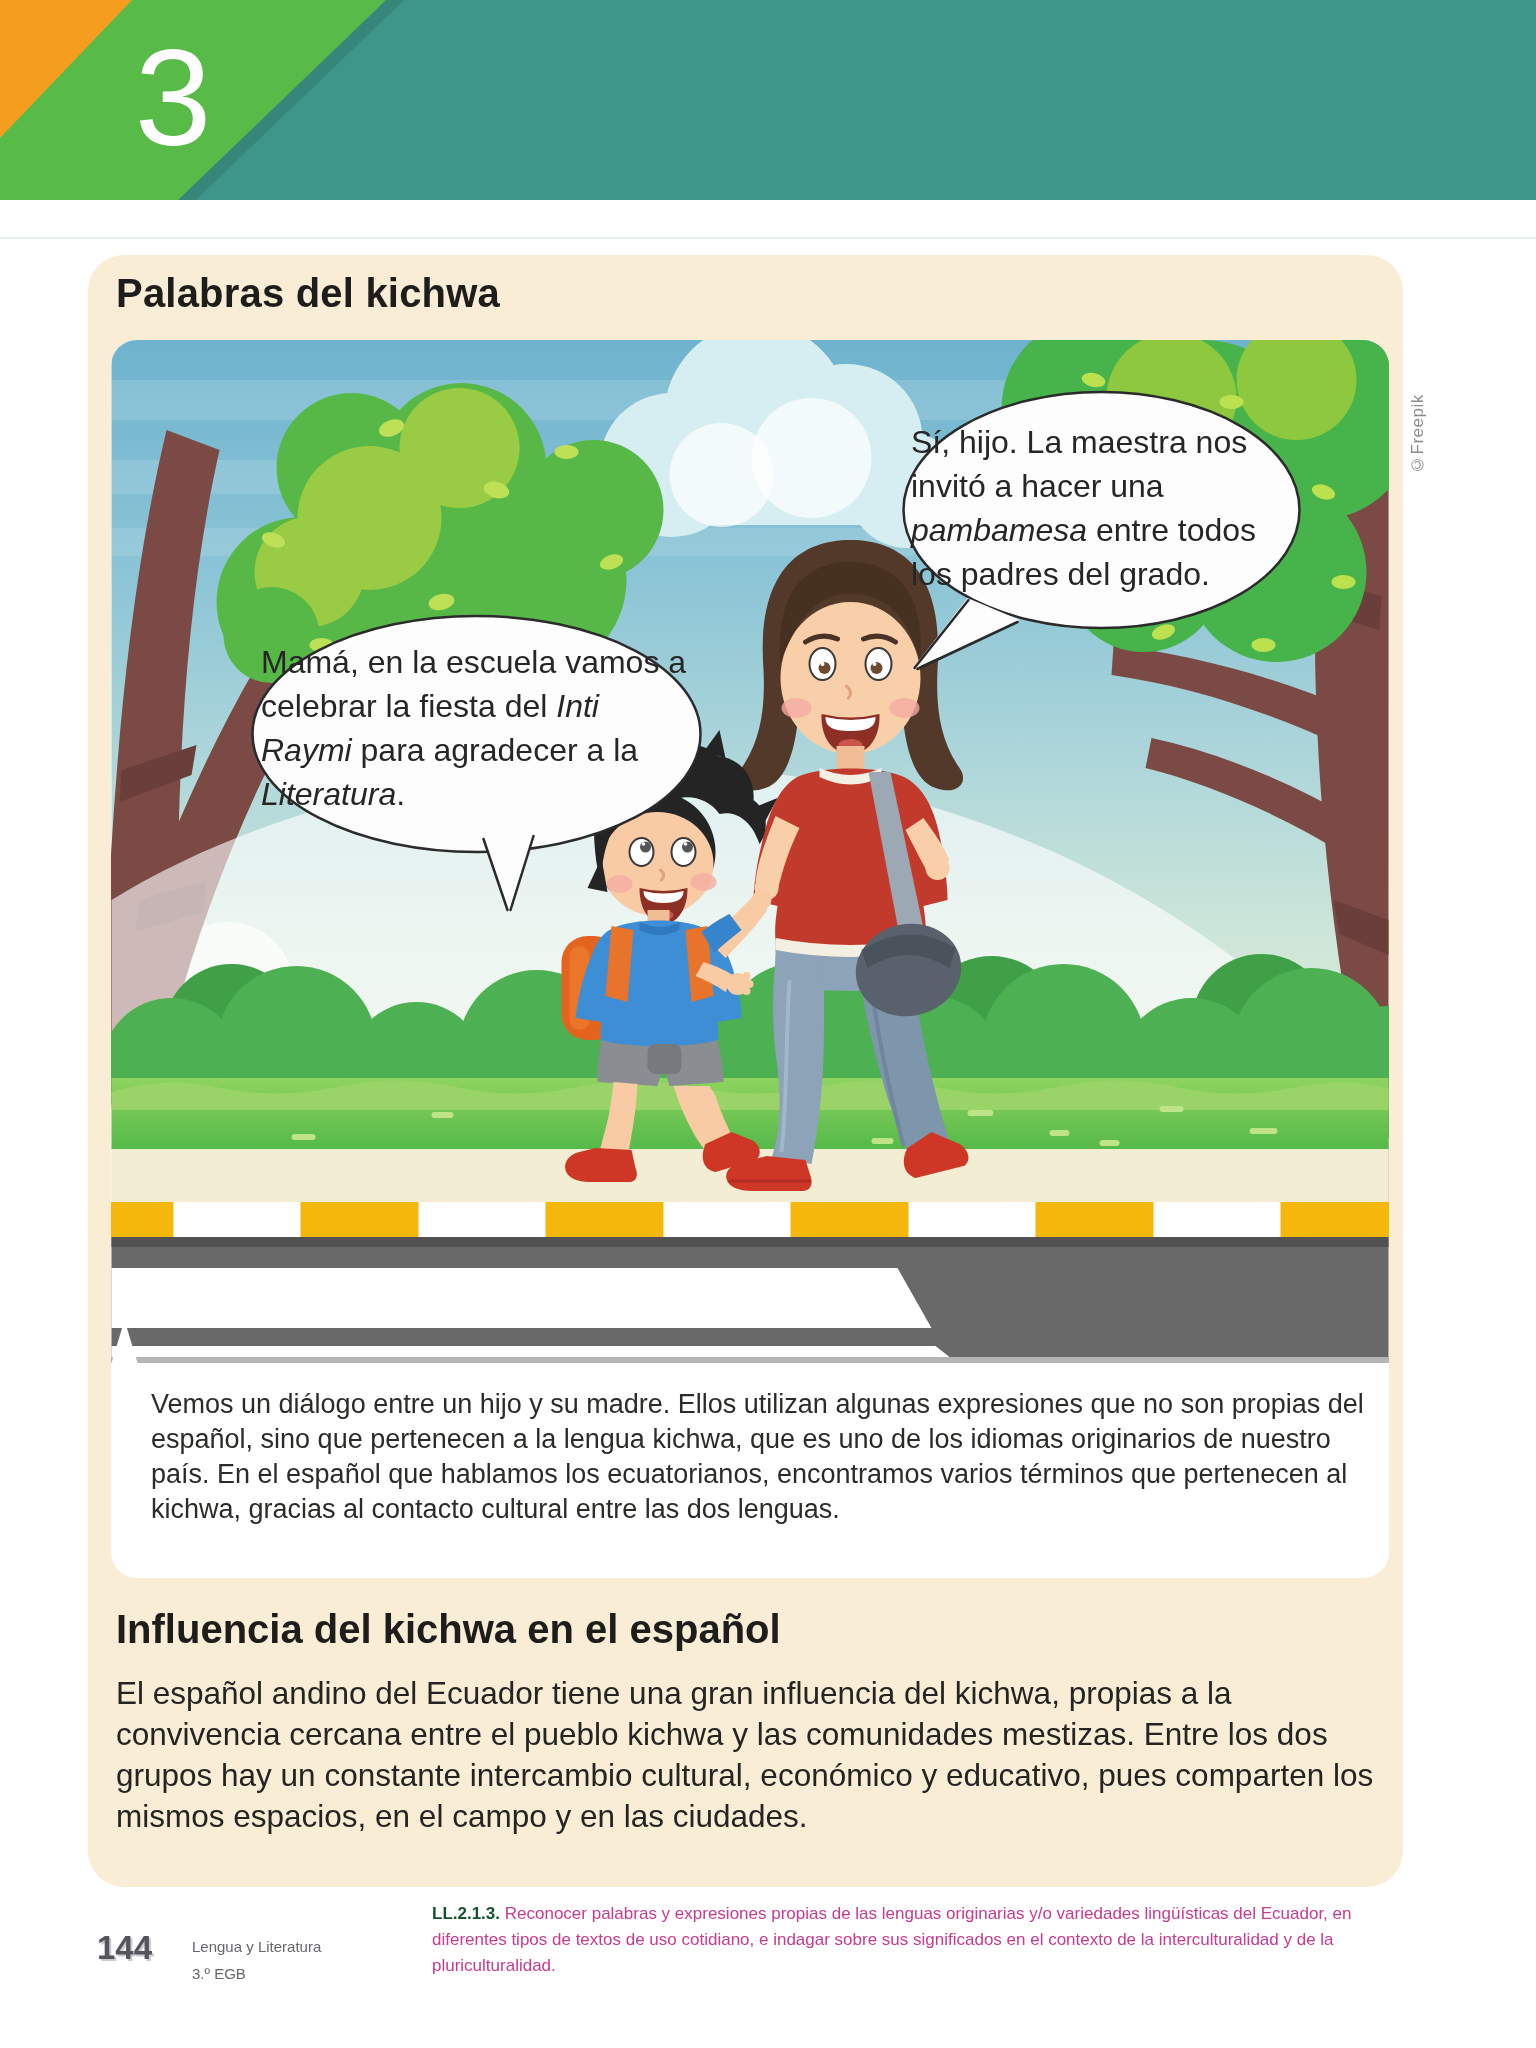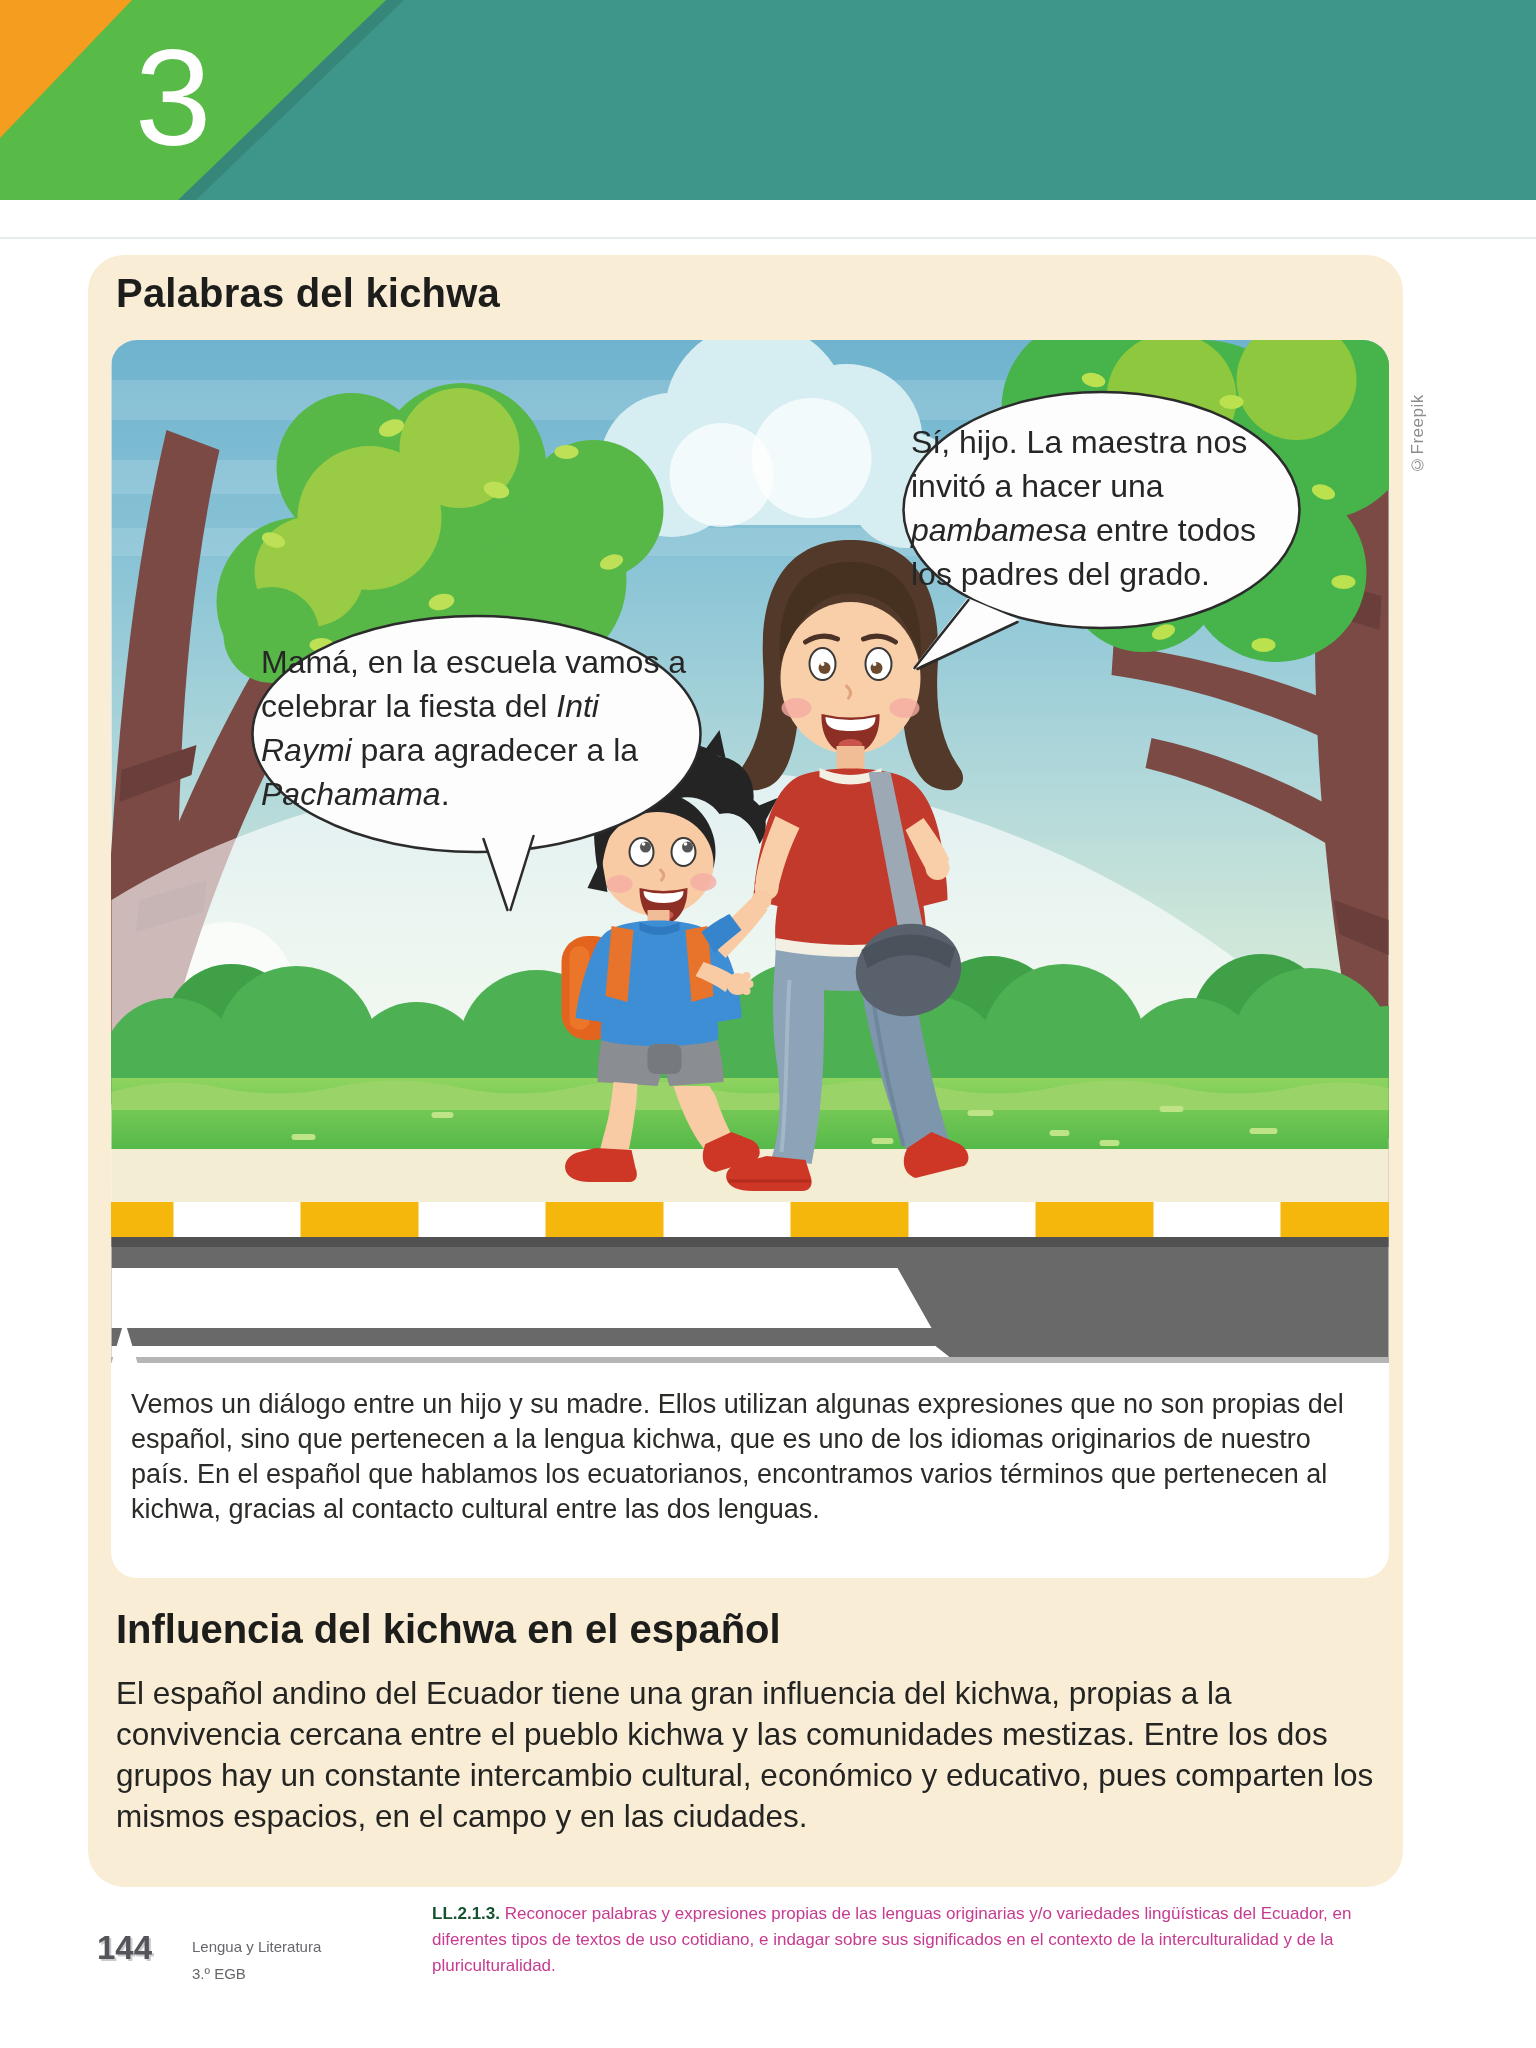--- a/index.html
+++ b/index.html
@@ -19,21 +19,21 @@
   
   .cream-box{position:absolute;left:88px;top:255px;width:1315px;height:1632px;background:#FAEDD6;border-radius:36px;}
   .section1-title{position:absolute;left:28px;top:16px;font-size:40px;font-weight:700;color:#1D1D1B;letter-spacing:.2px;}
   .white-card{position:absolute;left:23px;top:85px;width:1278px;height:1238px;background:#ffffff;border-radius:26px;overflow:hidden;}
   .illustration{position:relative;width:1278px;height:1023px;}
   .illustration svg{display:block;}
   .bubble-text{position:absolute;text-align:left;font-size:32px;line-height:44px;color:#262626;z-index:5;}
   .bubble-text .kichwa{font-style:italic;}
   .bubble-child-text{left:150px;top:300px;width:430px;}
   .bubble-mother-text{left:800px;top:80px;width:380px;}
-  .caption{padding:24px 22px 0 20px;font-size:27px;line-height:35px;color:#2B2B28;}
+  .caption{padding:24px 22px 0 20px;font-size:27px;line-height:35px;color:#2B2B28;margin-left:20px;}
   .section2-title{position:absolute;left:28px;top:1352px;font-size:40px;font-weight:700;color:#1D1D1B;text-align:right;}
   .paragraph2{position:absolute;left:28px;top:1418px;width:1268px;font-size:31.5px;line-height:41px;color:#242422;}
   
   .credit{position:absolute;left:1408px;top:344px;height:130px;color:#8C8C8C;font-size:17px;
     writing-mode:vertical-rl;transform:rotate(180deg);letter-spacing:.5px;}
   
   .page-number{position:absolute;left:97px;top:1929px;font-size:33px;font-weight:700;color:#54555A;
     text-shadow:2px 2px 0 rgba(110,110,115,.35);}
   .book-info{position:absolute;left:192px;top:1933px;font-size:15px;line-height:27px;color:#66676B;}
   .standards{position:absolute;left:432px;top:1901px;width:990px;font-size:17px;line-height:26px;color:#C73A90;}
@@ -305,21 +305,21 @@
           <path d="M 422 496 L 399 570" stroke="#2B2B2B" stroke-width="2.5" stroke-linecap="round" fill="none"></path>
         </g>
         <g>
           <ellipse cx="990" cy="170" rx="198" ry="118" fill="#FDFDFD" stroke="#2B2B2B" stroke-width="2.5"></ellipse>
           <polygon points="856,258 800,330 908,280" fill="#FDFDFD"></polygon>
           <path d="M 857 260 L 803 328" stroke="#2B2B2B" stroke-width="2.5" stroke-linecap="round" fill="none"></path>
           <path d="M 906 282 L 806 329" stroke="#2B2B2B" stroke-width="2.5" stroke-linecap="round" fill="none"></path>
         </g>
       </svg>
 
-      <div class="bubble-text bubble-child-text"><span>Mamá, en la escuela vamos a celebrar la fiesta del </span><span class="kichwa">Inti Raymi</span><span> para agradecer a la </span><span class="kichwa">Pachamama</span><span>.</span></div>
+      <div class="bubble-text bubble-child-text"><span>Mamá, en la escuela vamos a celebrar la fiesta del </span><span class="kichwa">Inti Raymi</span><span> para agradecer a la </span><span class="kichwa">Literatura</span><span>.</span></div>
 
       <div class="bubble-text bubble-mother-text"><span>Sí, hijo. La maestra nos invitó a hacer una </span><span class="kichwa">pambamesa</span><span> entre todos los padres del grado.</span></div>
     </div>
 
     <div class="caption">Vemos un diálogo entre un hijo y su madre. Ellos utilizan algunas expresiones que no son propias del español, sino que pertenecen a la lengua kichwa, que es uno de los idiomas originarios de nuestro país. En el español que hablamos los ecuatorianos, encontramos varios términos que pertenecen al kichwa, gracias al contacto cultural entre las dos lenguas.</div>
   </div>
 
   <div class="section2-title">Influencia del kichwa en el español</div>
   <div class="paragraph2">El español andino del Ecuador tiene una gran influencia del kichwa, propias a la convivencia cercana entre el pueblo kichwa y las comunidades mestizas. Entre los dos grupos hay un constante intercambio cultural, económico y educativo, pues comparten los mismos espacios, en el campo y en las ciudades.</div>
 </div>

